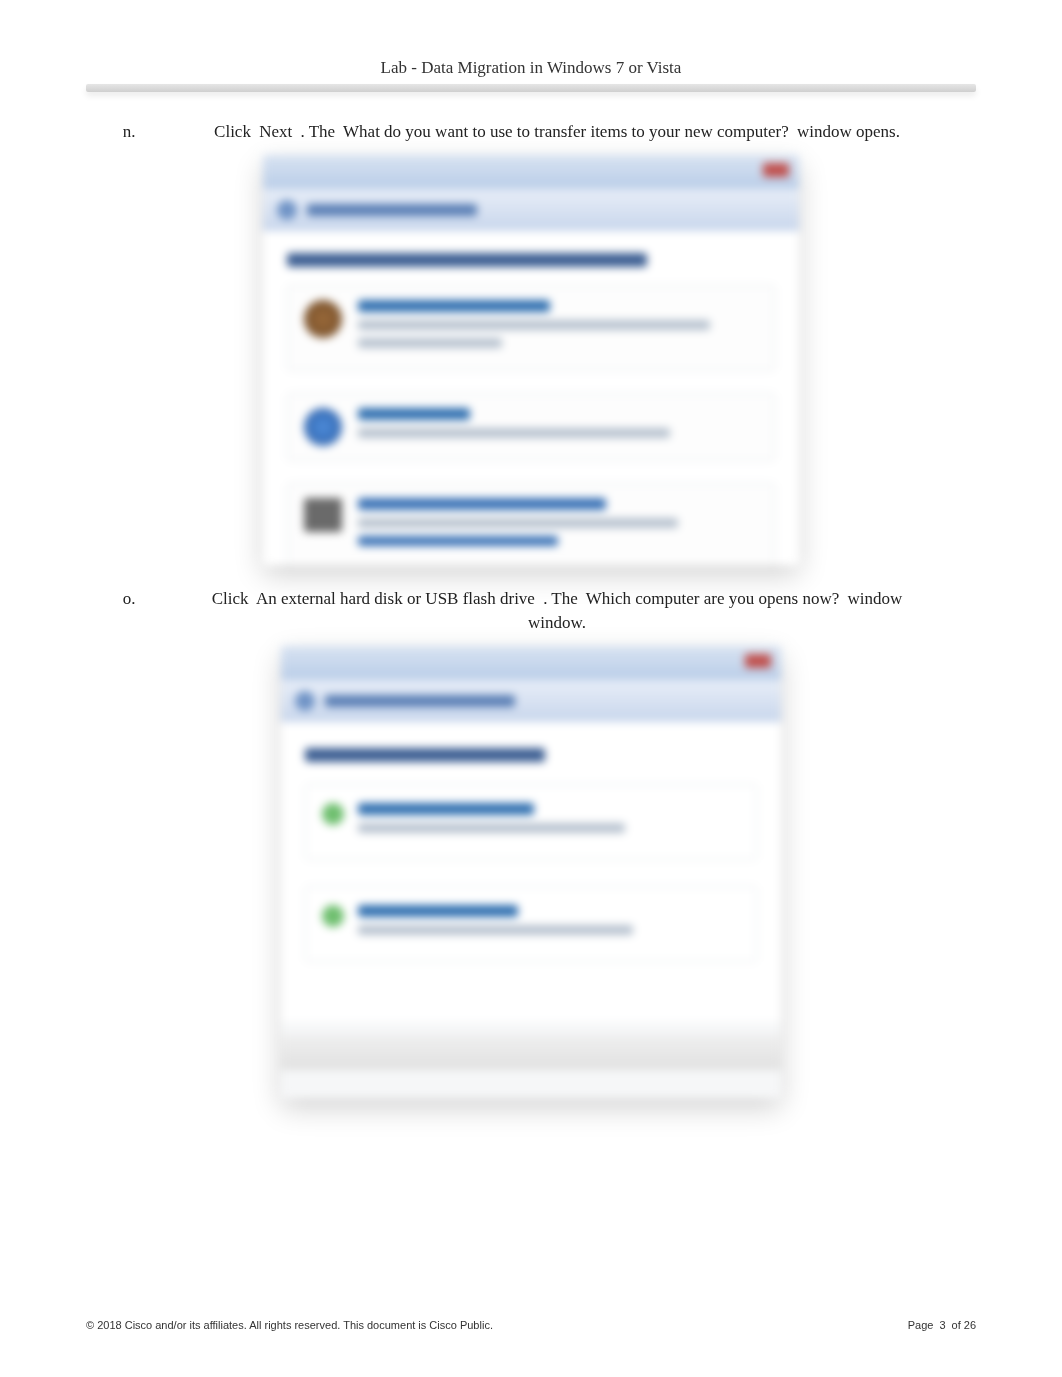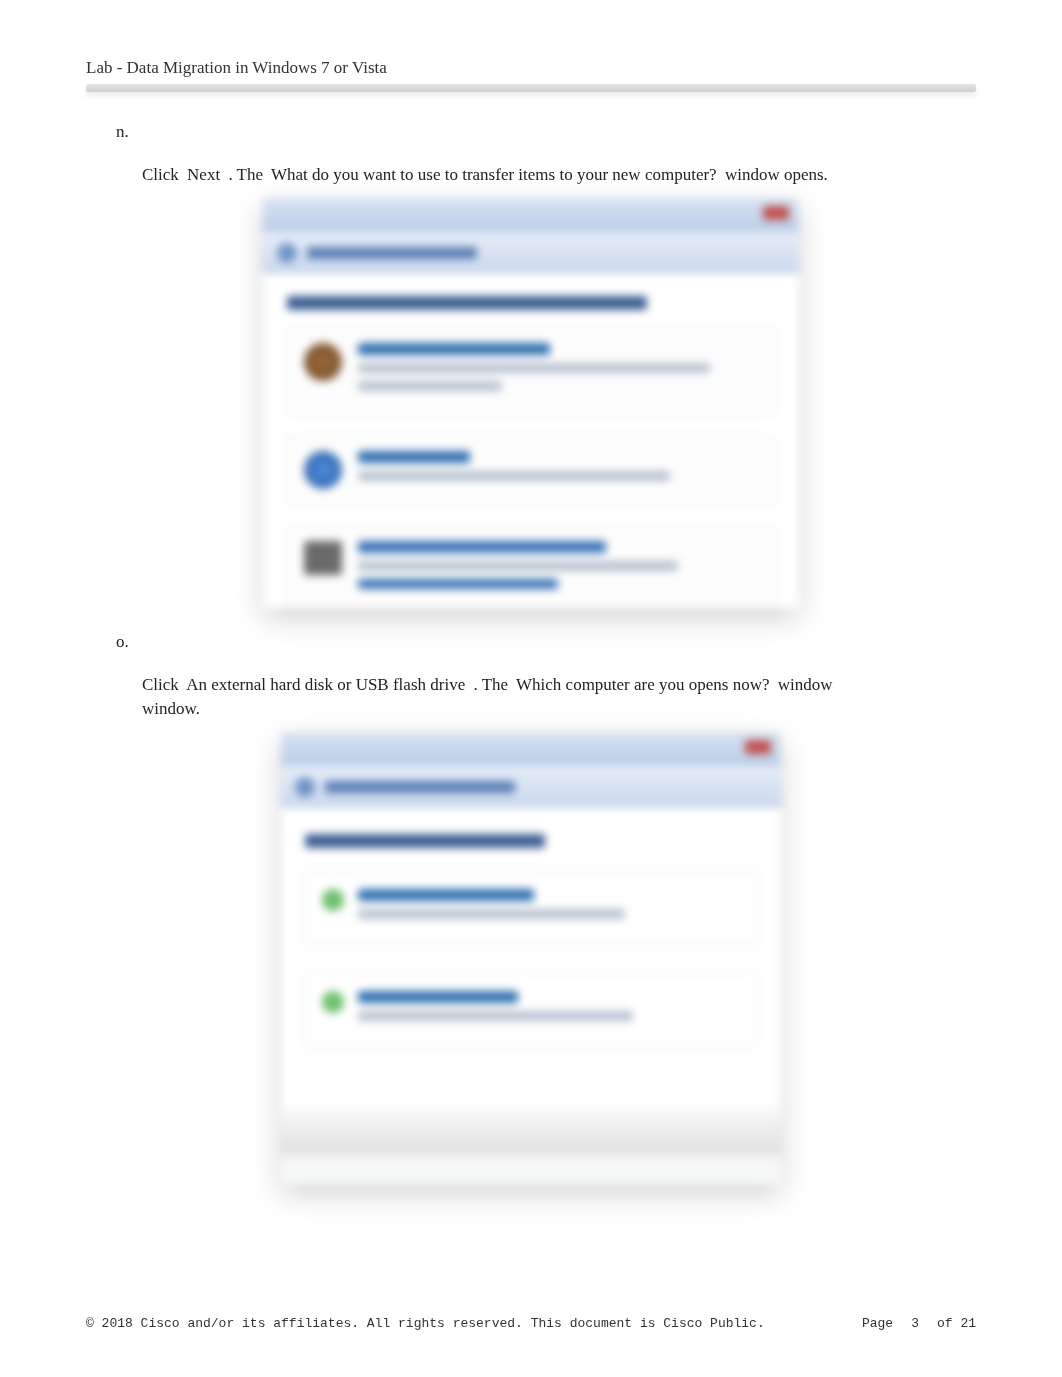--- a/index.html
+++ b/index.html
@@ -1,23 +1,23 @@
 <!DOCTYPE html>
 <html><head>
 <meta charset="utf-8">
 <style>
   * { box-sizing: border-box; margin: 0; padding: 0; }
   html, body { width: 1062px; height: 1377px; background: #fff; font-family: "Times New Roman", Times, serif; color: #222; }
-  .page { position: relative; width: 1062px; height: 1377px; padding: 58px 86px 40px 86px; }
+  .page { position: relative; width: 1062px; height: 1377px; padding: 58px 86px 40px 86px; text-align: center; }
   .doc-title { font-size: 17px; color: #333; margin-bottom: 6px; }
   .title-rule { height: 8px; background: linear-gradient(#e6e6e6, #cfcfcf); border-radius: 2px; box-shadow: 0 4px 6px rgba(0,0,0,0.08); margin-bottom: 28px; }
 
   .step { display: flex; margin-left: 30px; margin-bottom: 10px; font-size: 17px; line-height: 1.45; }
   .step-marker { width: 26px; flex: 0 0 26px; }
-  .step-body { flex: 1; margin-top: 43px; }
+  .step-body { flex: 1; }
   .step-body span { padding-right: 4px; }
 
   .shot-wrap { display: flex; justify-content: center; margin: 8px 0 22px 0; }
 
   
   .shot { border-radius: 4px; box-shadow: 0 10px 28px rgba(0,0,0,0.18); overflow: hidden; filter: blur(4px); }
   .shot1 { width: 536px; height: 410px; background: #f6f7f8; }
   .shot2 { width: 500px; height: 452px; background: #f6f7f8; }
 
   .titlebar { height: 34px; background: linear-gradient(#d8e3f2, #b9cde8); position: relative; }
@@ -43,22 +43,22 @@
   .oline.lnk2 { background: #3a72b6; width: 52%; }
 
   .footerbar { height: 36px; background: linear-gradient(#f0f0f0, #e1e1e1); margin-top: 12px; }
 
   
   .q2 { height: 14px; width: 240px; background: #3d5f93; border-radius: 3px; margin: 10px 0 22px 0; }
   .opt2 { border: 1px solid #e0e4e8; border-radius: 4px; padding: 18px 16px; margin-bottom: 26px; display: flex; gap: 14px; align-items: flex-start; }
   .arrow { width: 22px; height: 22px; border-radius: 50%; background: #6fbf6f; flex: 0 0 22px; }
   .olines2 { flex: 1; }
 
-  .page-footer { position: absolute; left: 86px; right: 86px; bottom: 46px; display: flex; justify-content: space-between; font-size: 13px; color: #333; font-family: Liberation Mono, monospace; }
-  .page-footer .pn { display: flex; gap: 18px; }
+  .page-footer { position: absolute; left: 86px; right: 86px; bottom: 46px; display: flex; justify-content: space-between; font-size: 11px; color: #333; font-family: Liberation Sans, sans-serif; }
+  .page-footer .pn { display: flex; gap: 6px; }
 </style>
 </head>
 <body>
 
 <div class="page">
 
   <div class="doc-title">Lab - Data Migration in Windows 7 or Vista</div>
   <div class="title-rule"></div>
 
   <div class="step">
@@ -158,17 +158,17 @@
       </div>
       <div class="footerbar"></div>
     </div>
   </div>
 
   <div class="page-footer">
     <div>© 2018 Cisco and/or its affiliates. All rights reserved. This document is Cisco Public.</div>
     <div class="pn">
       <span>Page</span>
       <span>3</span>
-      <span>of 21</span>
+      <span>of 26</span>
     </div>
   </div>
 
 </div>
 
 </body></html>

